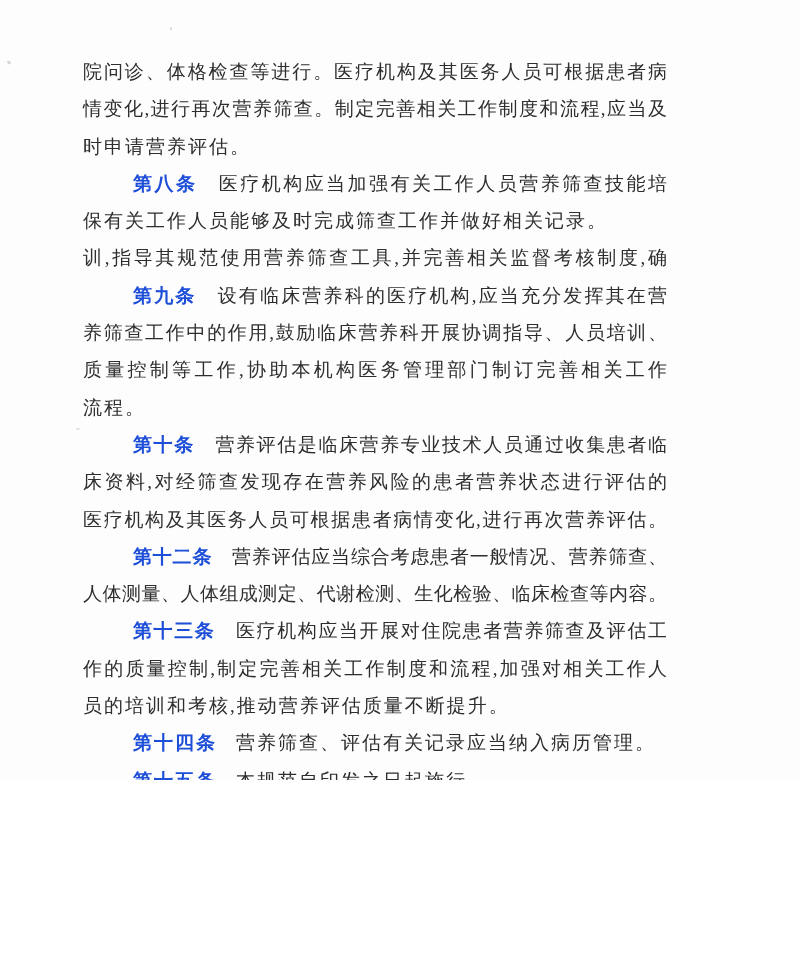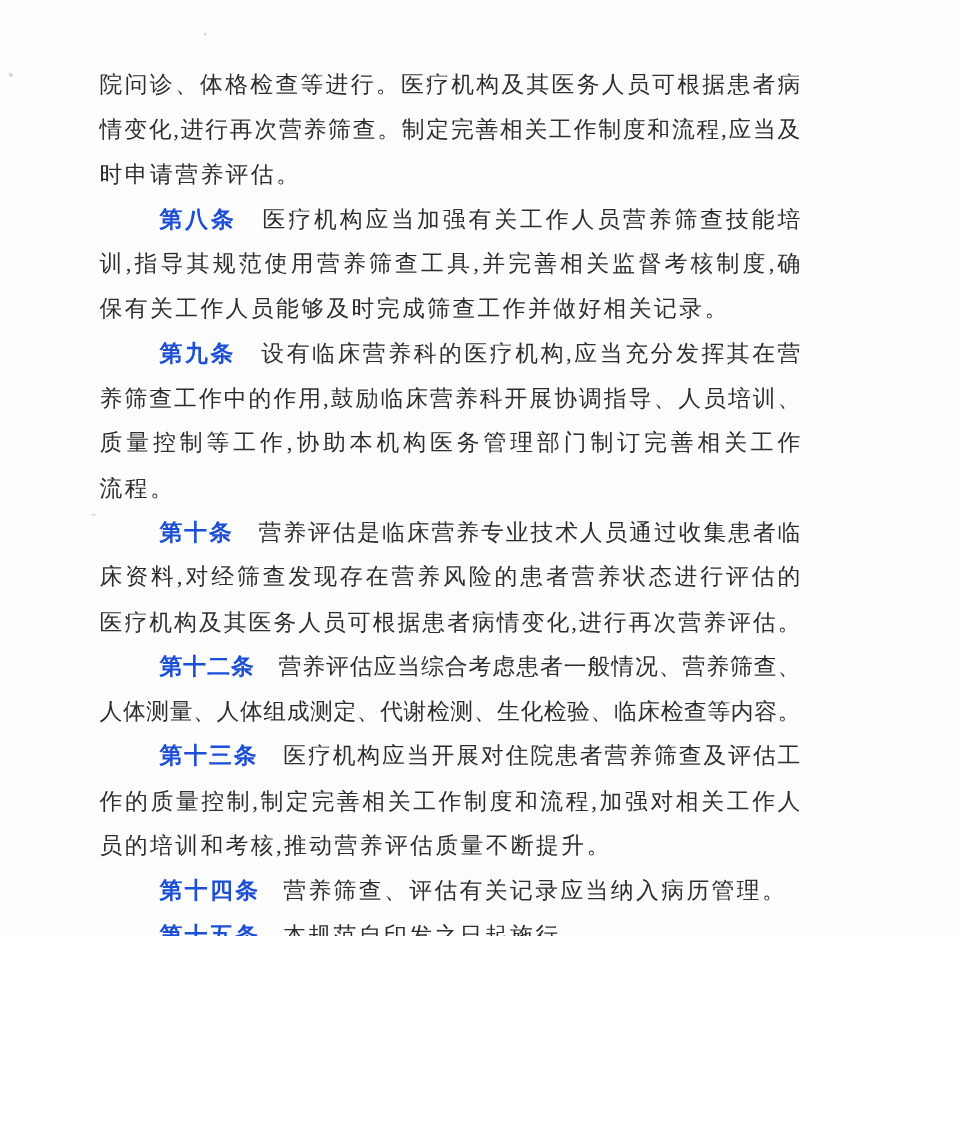--- a/index.html
+++ b/index.html
@@ -72,22 +72,22 @@
 </style>
 </head>
 <body>
 
 <div class="page">
   <div class="text-block" id="doc-lines">
       <div class="line justify">院问诊、体格检查等进行。医疗机构及其医务人员可根据患者病</div>
       <div class="line justify">情变化,进行再次营养筛查。制定完善相关工作制度和流程,应当及</div>
       <div class="line">时申请营养评估。</div>
       <div class="line justify indent"><span class="head">第八条</span><span class="headgap"></span><span>医疗机构应当加强有关工作人员营养筛查技能培</span></div>
+      <div class="line">保有关工作人员能够及时完成筛查工作并做好相关记录。</div>
       <div class="line justify">训,指导其规范使用营养筛查工具,并完善相关监督考核制度,确</div>
-      <div class="line">保有关工作人员能够及时完成筛查工作并做好相关记录。</div>
       <div class="line justify indent"><span class="head">第九条</span><span class="headgap"></span><span>设有临床营养科的医疗机构,应当充分发挥其在营</span></div>
       <div class="line justify">养筛查工作中的作用,鼓励临床营养科开展协调指导、人员培训、</div>
       <div class="line justify">质量控制等工作,协助本机构医务管理部门制订完善相关工作</div>
       <div class="line">流程。</div>
       <div class="line justify indent"><span class="head">第十条</span><span class="headgap"></span><span>营养评估是临床营养专业技术人员通过收集患者临</span></div>
       <div class="line justify">床资料,对经筛查发现存在营养风险的患者营养状态进行评估的</div>
       <div class="line justify">医疗机构及其医务人员可根据患者病情变化,进行再次营养评估。</div>
       <div class="line justify indent"><span class="head">第十二条</span><span class="headgap"></span><span>营养评估应当综合考虑患者一般情况、营养筛查、</span></div>
       <div class="line justify">人体测量、人体组成测定、代谢检测、生化检验、临床检查等内容。</div>
       <div class="line justify indent"><span class="head">第十三条</span><span class="headgap"></span><span>医疗机构应当开展对住院患者营养筛查及评估工</span></div>

